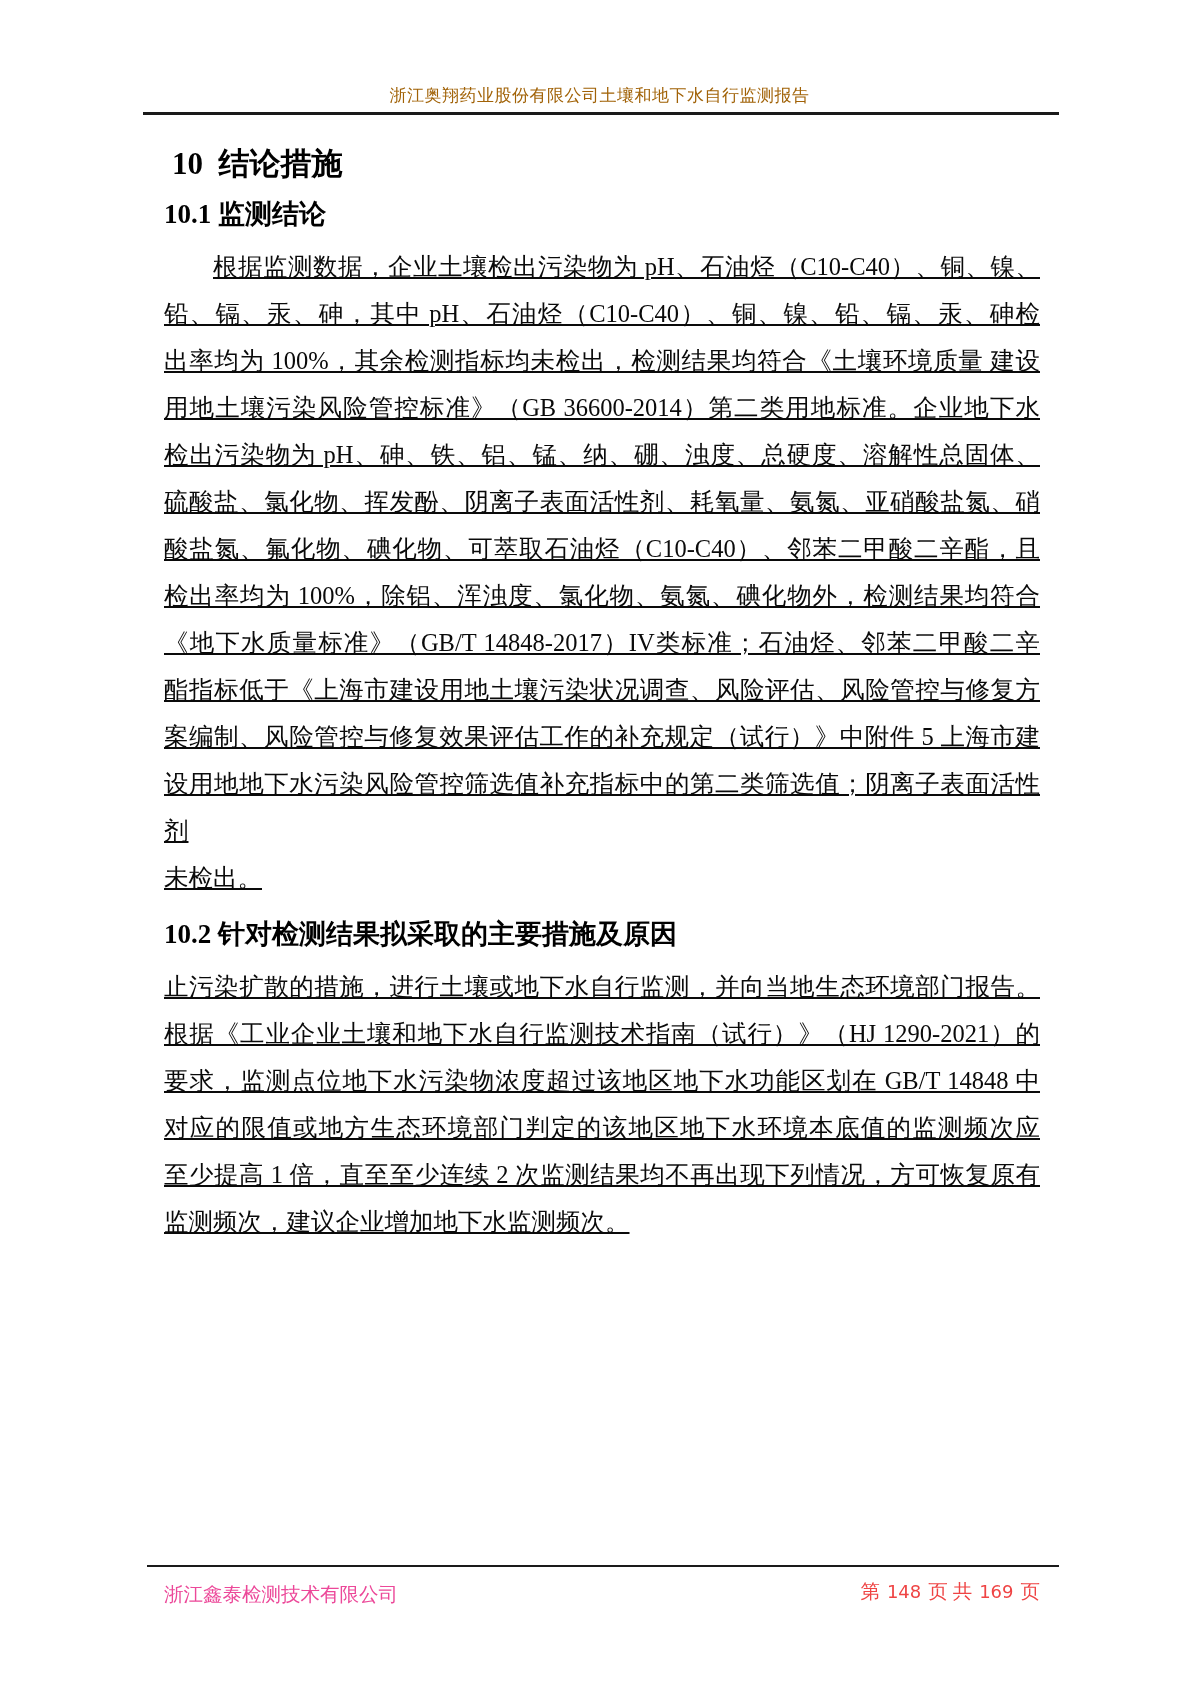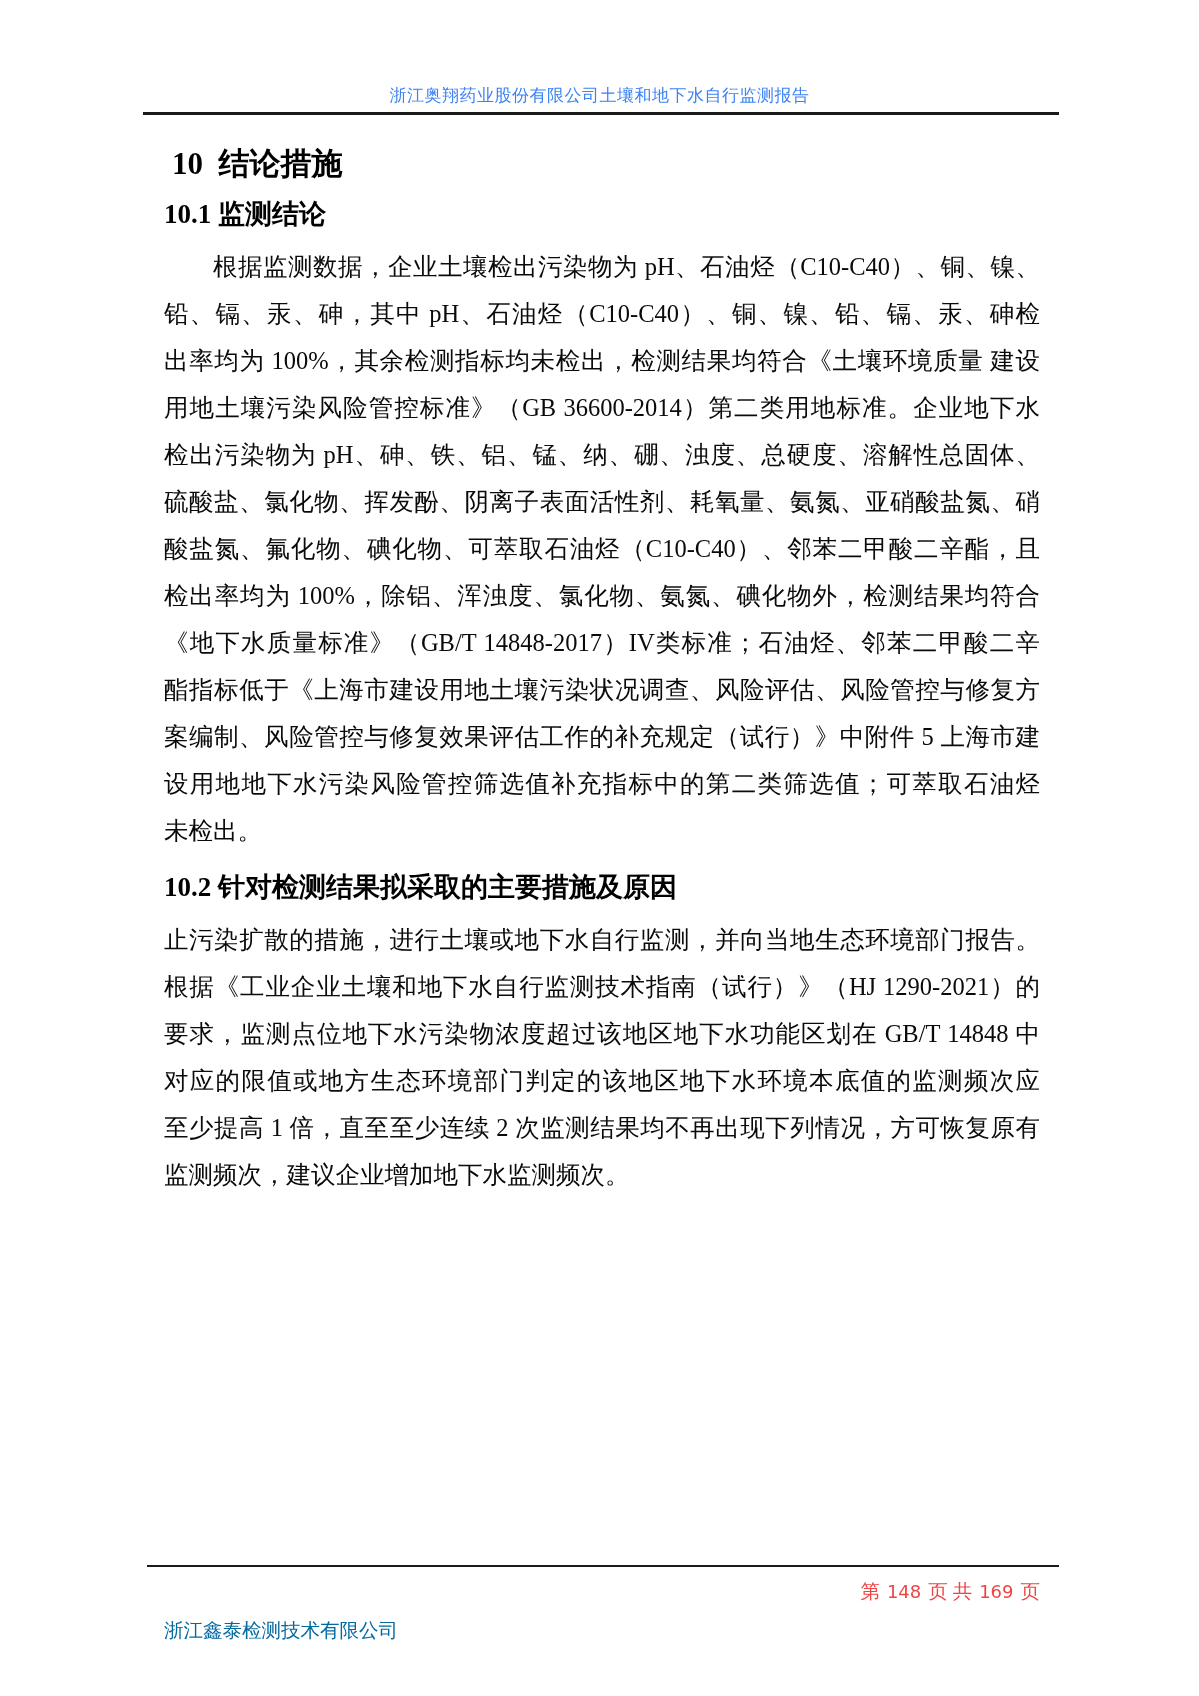--- a/index.html
+++ b/index.html
@@ -13,21 +13,21 @@
     overflow: hidden;
   }
 
   
   .header-title {
     position: absolute;
     top: 84px; left: 0; right: 0;
     text-align: center;
     font-size: 17px;
     letter-spacing: 0.5px;
-    color: #3b82f6;
+    color: #a16207;
   }
   .header-rule {
     position: absolute;
     top: 112px; left: 143px;
     width: 916px; height: 2.5px;
     background: #1a1a1a;
   }
 
   
   .content {
@@ -53,36 +53,37 @@
   }
   h2.section.second { margin-top: 13px; }
   .paragraph { margin-top: 9px; }
   .para-line {
     font-size: 24.5px;
     line-height: 47px;
     text-align: justify;
     text-align-last: justify;
     color: #0a0a0a;
     white-space: pre-wrap;
+    text-decoration: underline;
   }
   .para-line.first { text-indent: 2em; }
   .para-line.last { text-align-last: left; }
 
   
   .footer-rule {
     position: absolute;
     top: 1565px; left: 147px;
     width: 912px; height: 1.5px;
     background: #1a1a1a;
   }
   .footer-left {
     position: absolute;
-    left: 164px; top: 1617px;
+    left: 164px; top: 1581px;
     font-size: 19.5px;
-    color: #0369a1;
+    color: #ec4899;
   }
   .footer-right {
     position: absolute;
     right: 159px; top: 1578px;
     font-size: 19.5px;
     color: #ef4444;
     white-space: pre;
     text-align: right;
   }
   .footer-right .num {
@@ -109,21 +110,21 @@
         <div class="para-line">铅、镉、汞、砷，其中 pH、石油烃（C10-C40）、铜、镍、铅、镉、汞、砷检</div>
         <div class="para-line">出率均为 100%，其余检测指标均未检出，检测结果均符合《土壤环境质量 建设</div>
         <div class="para-line">用地土壤污染风险管控标准》（GB 36600-2014）第二类用地标准。企业地下水</div>
         <div class="para-line">检出污染物为 pH、砷、铁、铝、锰、纳、硼、浊度、总硬度、溶解性总固体、</div>
         <div class="para-line">硫酸盐、氯化物、挥发酚、阴离子表面活性剂、耗氧量、氨氮、亚硝酸盐氮、硝</div>
         <div class="para-line">酸盐氮、氟化物、碘化物、可萃取石油烃（C10-C40）、邻苯二甲酸二辛酯，且</div>
         <div class="para-line">检出率均为 100%，除铝、浑浊度、氯化物、氨氮、碘化物外，检测结果均符合</div>
         <div class="para-line">《地下水质量标准》（GB/T 14848-2017）IV类标准；石油烃、邻苯二甲酸二辛</div>
         <div class="para-line">酯指标低于《上海市建设用地土壤污染状况调查、风险评估、风险管控与修复方</div>
         <div class="para-line">案编制、风险管控与修复效果评估工作的补充规定（试行）》中附件 5 上海市建</div>
-        <div class="para-line">设用地地下水污染风险管控筛选值补充指标中的第二类筛选值；可萃取石油烃</div>
+        <div class="para-line">设用地地下水污染风险管控筛选值补充指标中的第二类筛选值；阴离子表面活性剂</div>
         <div class="para-line last">未检出。</div>
       </div>
 
     <h2 class="section second">10.2 针对检测结果拟采取的主要措施及原因</h2>
 
     <div class="paragraph">
         <div class="para-line">止污染扩散的措施，进行土壤或地下水自行监测，并向当地生态环境部门报告。</div>
         <div class="para-line">根据《工业企业土壤和地下水自行监测技术指南（试行）》（HJ 1290-2021）的</div>
         <div class="para-line">要求，监测点位地下水污染物浓度超过该地区地下水功能区划在 GB/T 14848 中</div>
         <div class="para-line">对应的限值或地方生态环境部门判定的该地区地下水环境本底值的监测频次应</div>

